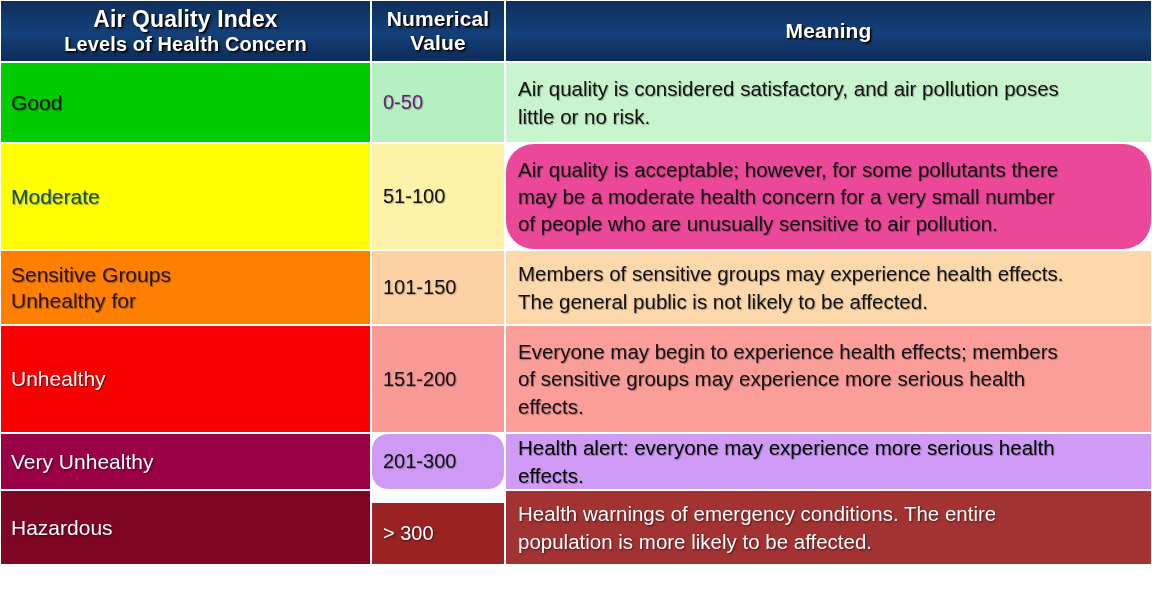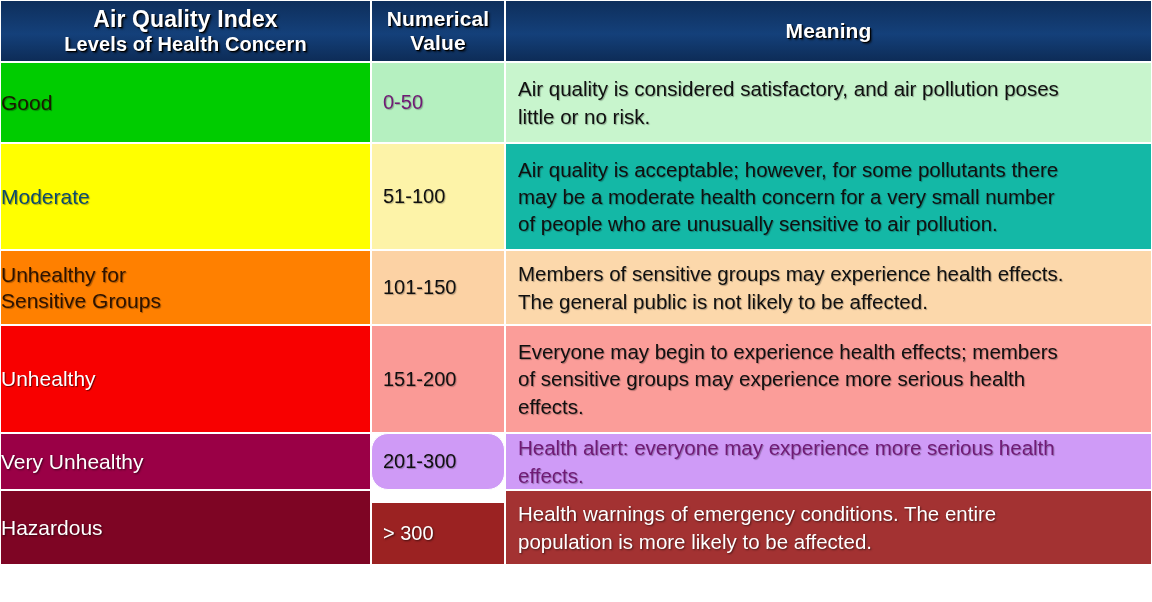--- a/index.html
+++ b/index.html
@@ -57,20 +57,21 @@
   }
   .hdr-l1 { font-size:23px; }
   .hdr-l2 { font-size:20px; }
   .hdr-num { font-size:21px; }
   .hdr-mean { font-size:21px; }
 
   
   .level-text {
     font-size:21px;
     line-height:1.22;
+    padding-left:10px;
     text-shadow:1px 1px 1px rgba(0,0,0,.35);
   }
   .value-text {
     font-size:20px;
     padding-left:11px;
     text-shadow:1px 1px 1px rgba(0,0,0,.28);
   }
   .meaning-text {
     font-size:20.5px;
     line-height:1.32;
@@ -85,21 +86,21 @@
   .r-good .c-value   { background:#b5f0c0; }
   .r-good .value-text{ color:#701a75; }
   .r-good .c-meaning { background:#c8f5cd; }
   .r-good .meaning-text { color:#101010; }
 
   
   .r-mod .c-level    { background:#ffff00; }
   .r-mod .level-text { color:#0c4a6e; }
   .r-mod .c-value    { background:#fdf3a8; }
   .r-mod .value-text { color:#101010; }
-  .r-mod .c-meaning  { background:#14b8a6; }
+  .r-mod .c-meaning  { background:#ec4899;border-radius:29px; }
   .r-mod .meaning-text { color:#101010; }
 
   
   .r-ufsg .c-level   { background:#ff8000; }
   .r-ufsg .level-text{ color:#2e1300; }
   .r-ufsg .c-value   { background:#fcd2a4; }
   .r-ufsg .value-text{ color:#101010; }
   .r-ufsg .c-meaning { background:#fcd8ab; }
   .r-ufsg .meaning-text { color:#101010; }
 
@@ -110,21 +111,21 @@
   .r-unh .value-text { color:#101010; }
   .r-unh .c-meaning  { background:#fb9d99; }
   .r-unh .meaning-text { color:#101010; }
 
   
   .r-vunh .c-level   { background:#9a0046; }
   .r-vunh .level-text{ color:#ffffff; text-shadow:1px 1px 2px rgba(0,0,0,.6); }
   .r-vunh .c-value   { background:#cf9af6;border-radius:17px; }
   .r-vunh .value-text{ color:#101010; }
   .r-vunh .c-meaning { background:#cf9bf7; }
-  .r-vunh .meaning-text { color:#701a75; }
+  .r-vunh .meaning-text { color:#000000; }
 
   
   .r-haz .c-level    { background:#7e0524; }
   .r-haz .level-text { color:#ffffff; text-shadow:1px 1px 2px rgba(0,0,0,.55); }
   .r-haz .c-value    { background:#9b2222;margin-top:12px; }
   .r-haz .value-text { color:#ffffff; text-shadow:1px 1px 2px rgba(0,0,0,.6); }
   .r-haz .c-meaning  { background:#a33232; }
   .r-haz .meaning-text { color:#ffffff; text-shadow:1px 1px 2px rgba(0,0,0,.55); }
 
   .line { display:block; }
@@ -175,22 +176,22 @@
         <span class="line">Air quality is acceptable; however, for some pollutants there</span>
         <span class="line">may be a moderate health concern for a very small number</span>
         <span class="line">of people who are unusually sensitive to air pollution.</span>
       </div>
     </div>
   </div>
 
   <div class="row r-ufsg">
     <div class="cell c-level">
       <div class="level-text">
+        <span class="line">Sensitive Groups</span>
         <span class="line">Unhealthy for</span>
-        <span class="line">Sensitive Groups</span>
       </div>
     </div>
     <div class="cell c-value">
       <div class="value-text">101-150</div>
     </div>
     <div class="cell c-meaning">
       <div class="meaning-text">
         <span class="line">Members of sensitive groups may experience health effects.</span>
         <span class="line">The general public is not likely to be affected.</span>
       </div>

